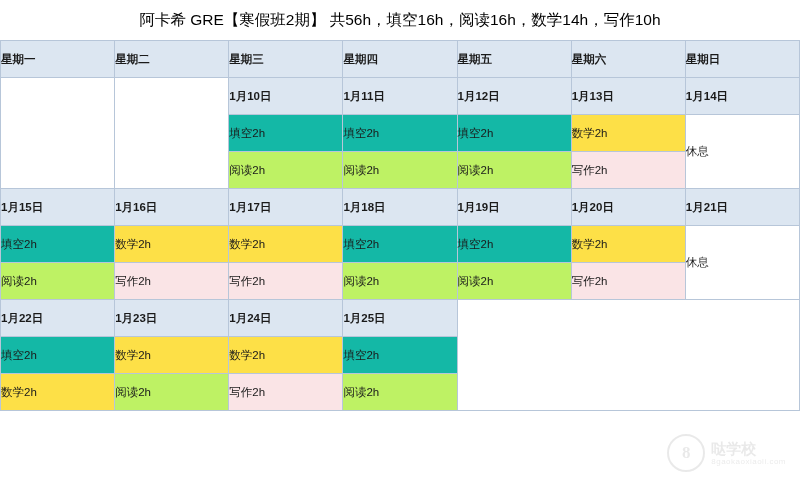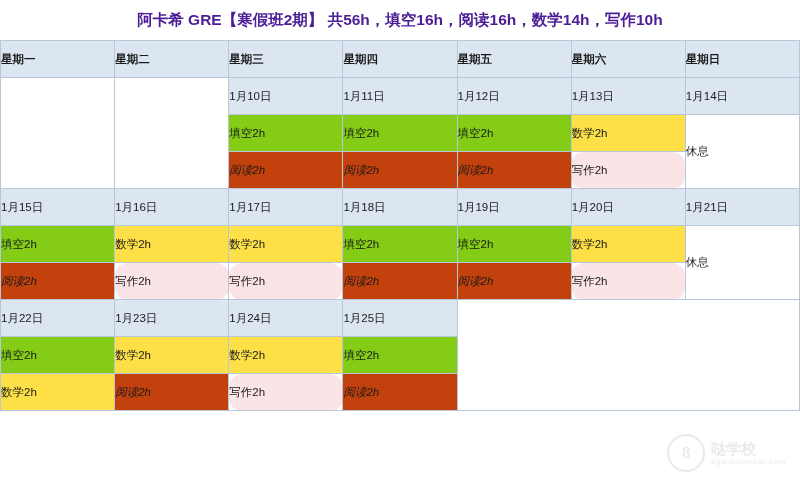--- a/index.html
+++ b/index.html
@@ -19,22 +19,22 @@
     height: 482px;
     box-sizing: border-box;
     position: relative;
   }
   .title-bar {
     height: 40px;
     display: flex;
     align-items: center;
     justify-content: center;
     font-size: 15.5px;
-    font-weight: bold;
-    color: #4c1d95;
+    font-weight: normal;
+    color: #000000;
     letter-spacing: 0px;
   }
   table.schedule {
     border-collapse: collapse;
     width: 800px;
     table-layout: fixed;
   }
   table.schedule td {
     border: 1px solid #b7c6d9;
     vertical-align: middle;
@@ -46,31 +46,31 @@
   }
   td.header {
     background: #dce6f1;
     font-weight: bold;
     font-size: 13px;
     height: 32px;
     color: #000;
   }
   td.datecell {
     background: #dce6f1;
-    font-weight: normal;
+    font-weight: bold;
     font-size: 11.5px;
     height: 26px;
   }
   td.blank {
     background: #ffffff;
   }
-  td.c-purple { background: #84cc16; }
-  td.c-yellow { background: #c2410c; font-style: italic; }
+  td.c-purple { background: #14b8a6; }
+  td.c-yellow { background: #bef264; }
   td.c-green  { background: #fde047; }
-  td.c-pink   { background: #fae4e6; border-radius: 13px; }
+  td.c-pink   { background: #fae4e6; }
   td.rest {
     background: #ffffff;
     font-size: 11.5px;
     font-family: Liberation Serif, serif;
   }
   td.empty-right {
     background: #ffffff;
     border: 1px solid #b7c6d9;
   }
   

